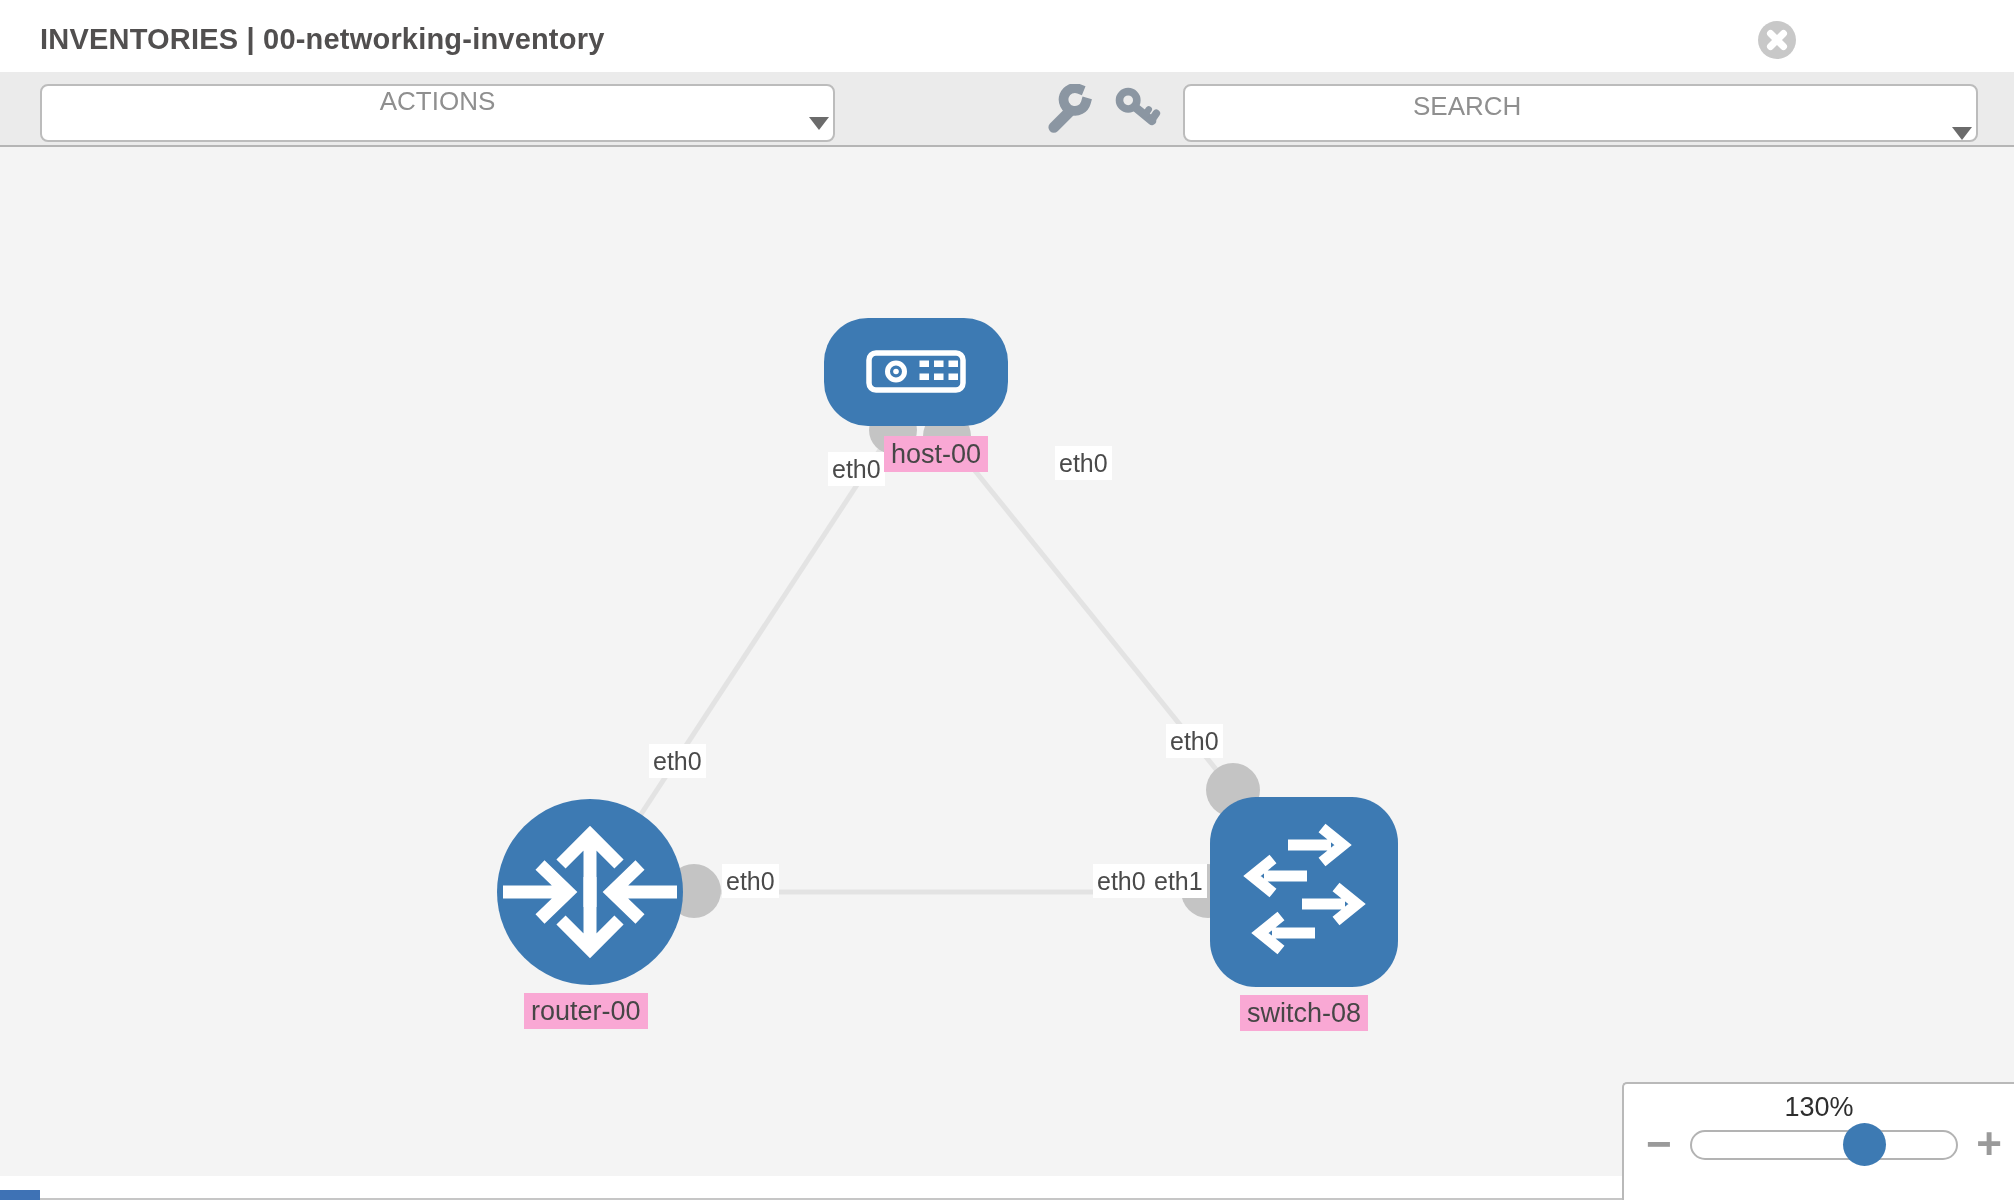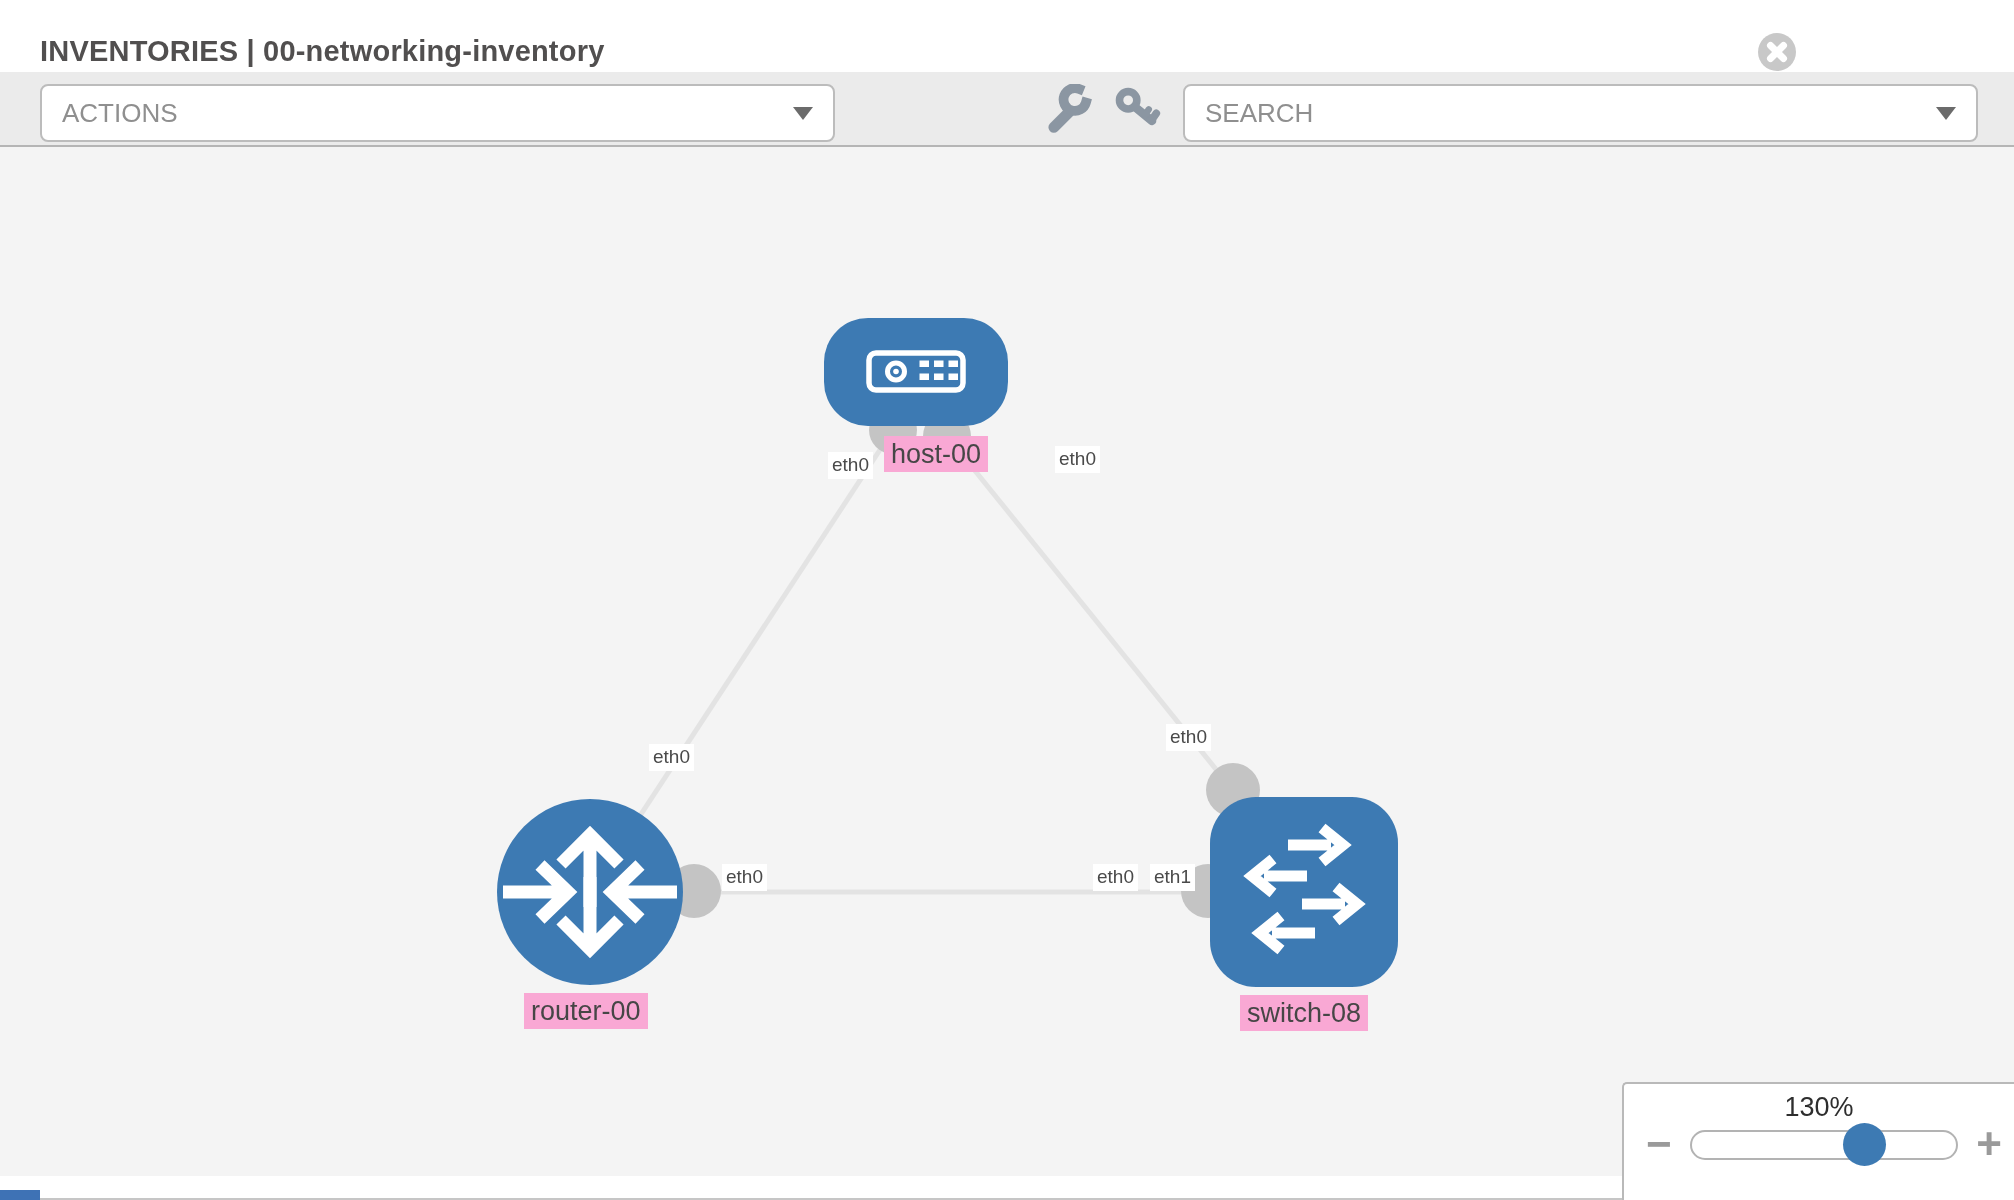--- a/index.html
+++ b/index.html
@@ -3,39 +3,39 @@
 <meta charset="utf-8">
 <style>
   html,body{margin:0;padding:0;}
   body{
     width:2014px;height:1200px;position:relative;background:#ffffff;
     font-family:"Liberation Sans", sans-serif;overflow:hidden;
     -webkit-font-smoothing:antialiased;
   }
   
   .header{
-    position:absolute;left:0;top:16px;width:1824px;height:71px;background:#fff;
+    position:absolute;left:0;top:4px;width:1824px;height:71px;background:#fff;
     border-bottom:1px solid #cfcfcf;display:flex;align-items:center;
   }
   .page-title{
     margin:0 0 0 40px;font-size:29px;font-weight:bold;color:#514f4f;letter-spacing:.2px;
   }
   .close-btn{
     position:absolute;right:26px;top:15px;width:42px;height:42px;border:none;background:none;
     padding:0;cursor:pointer;
   }
   
   .toolbar{
     position:absolute;left:0;top:72px;width:2014px;height:75px;background:#ebebeb;
     border-bottom:2px solid #b5b5b5;box-sizing:border-box;
   }
   .select{
     position:absolute;top:12px;height:58px;background:#fff;border:2px solid #bcbcbc;
     border-radius:8px;box-sizing:border-box;display:flex;align-items:center;
-    padding:0 20px;font-size:26px;color:#8f8f8f;cursor:pointer;
+    padding:0 4px;font-size:26px;color:#8f8f8f;cursor:pointer;flex-direction:column;
   }
   .select.actions{left:40px;width:795px;}
   .select.search{left:1183px;width:795px;}
   .search-input{
     flex:1;border:none;outline:none;background:transparent;font:inherit;color:#6d6d6d;
     padding:0;min-width:0;
   }
   .search-input::placeholder{color:#8f8f8f;opacity:1;}
   .caret{
     margin-left:auto;width:0;height:0;border-left:10px solid transparent;
@@ -50,21 +50,21 @@
   
   .canvas{
     position:absolute;left:0;top:147px;width:2014px;height:1029px;background:#f4f4f4;
   }
   .canvas svg{position:absolute;left:0;top:0;}
   .device-label{
     position:absolute;background:#f9a8d4;color:#464646;font-size:27px;line-height:1.2;
     padding:2px 7px;white-space:nowrap;z-index:3;
   }
   .iface-label{
-    position:absolute;background:#fff;color:#4a4a4a;font-size:19px;line-height:1.2;
+    position:absolute;background:#fff;color:#4a4a4a;font-size:25px;line-height:1.2;
     padding:2px 4px;white-space:nowrap;z-index:2;
   }
   
   .zoom-panel{
     position:absolute;left:1622px;top:1082px;width:392px;height:118px;background:#fff;
     border:2px solid #b9b9b9;border-right:none;border-bottom:none;
     border-top-left-radius:5px;box-sizing:border-box;z-index:10;
   }
   .zoom-level{
     position:absolute;left:0;top:8px;width:100%;text-align:center;font-size:27px;color:#2e2e2e;

